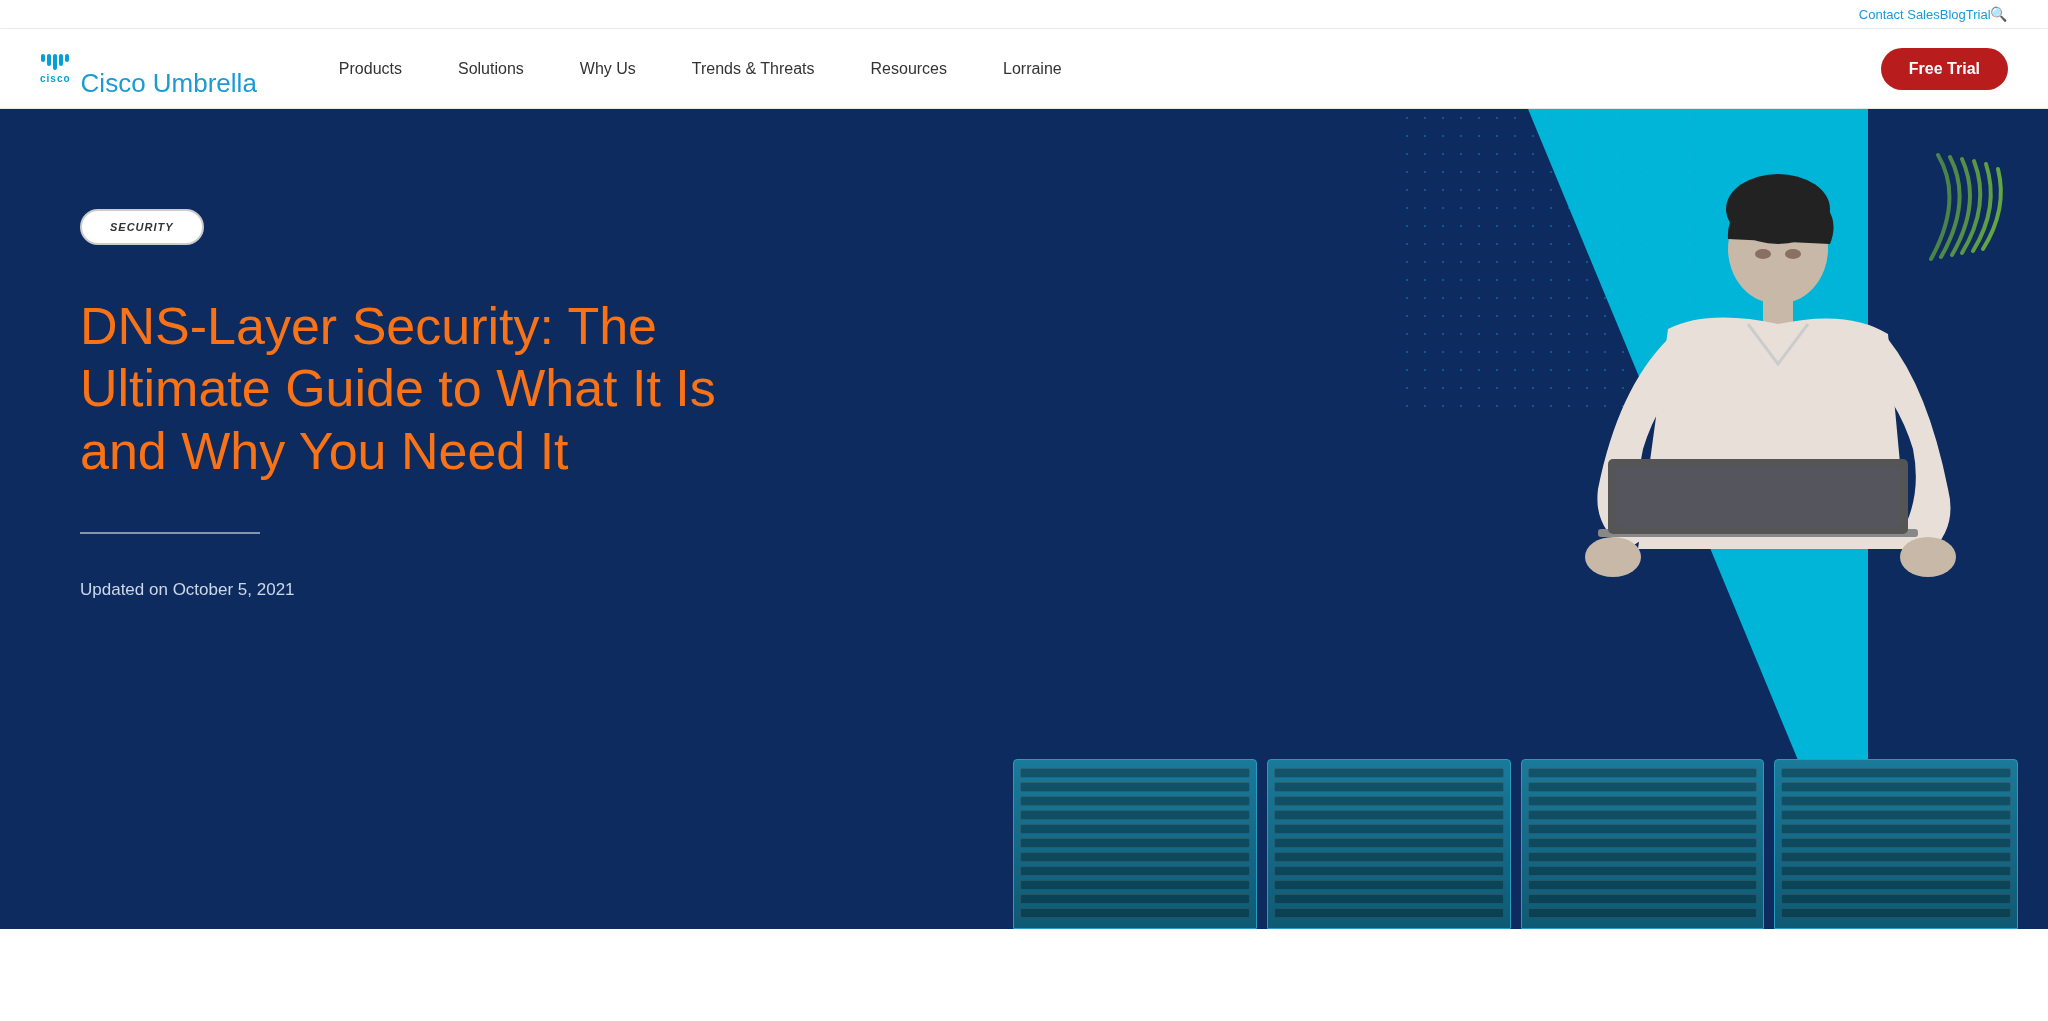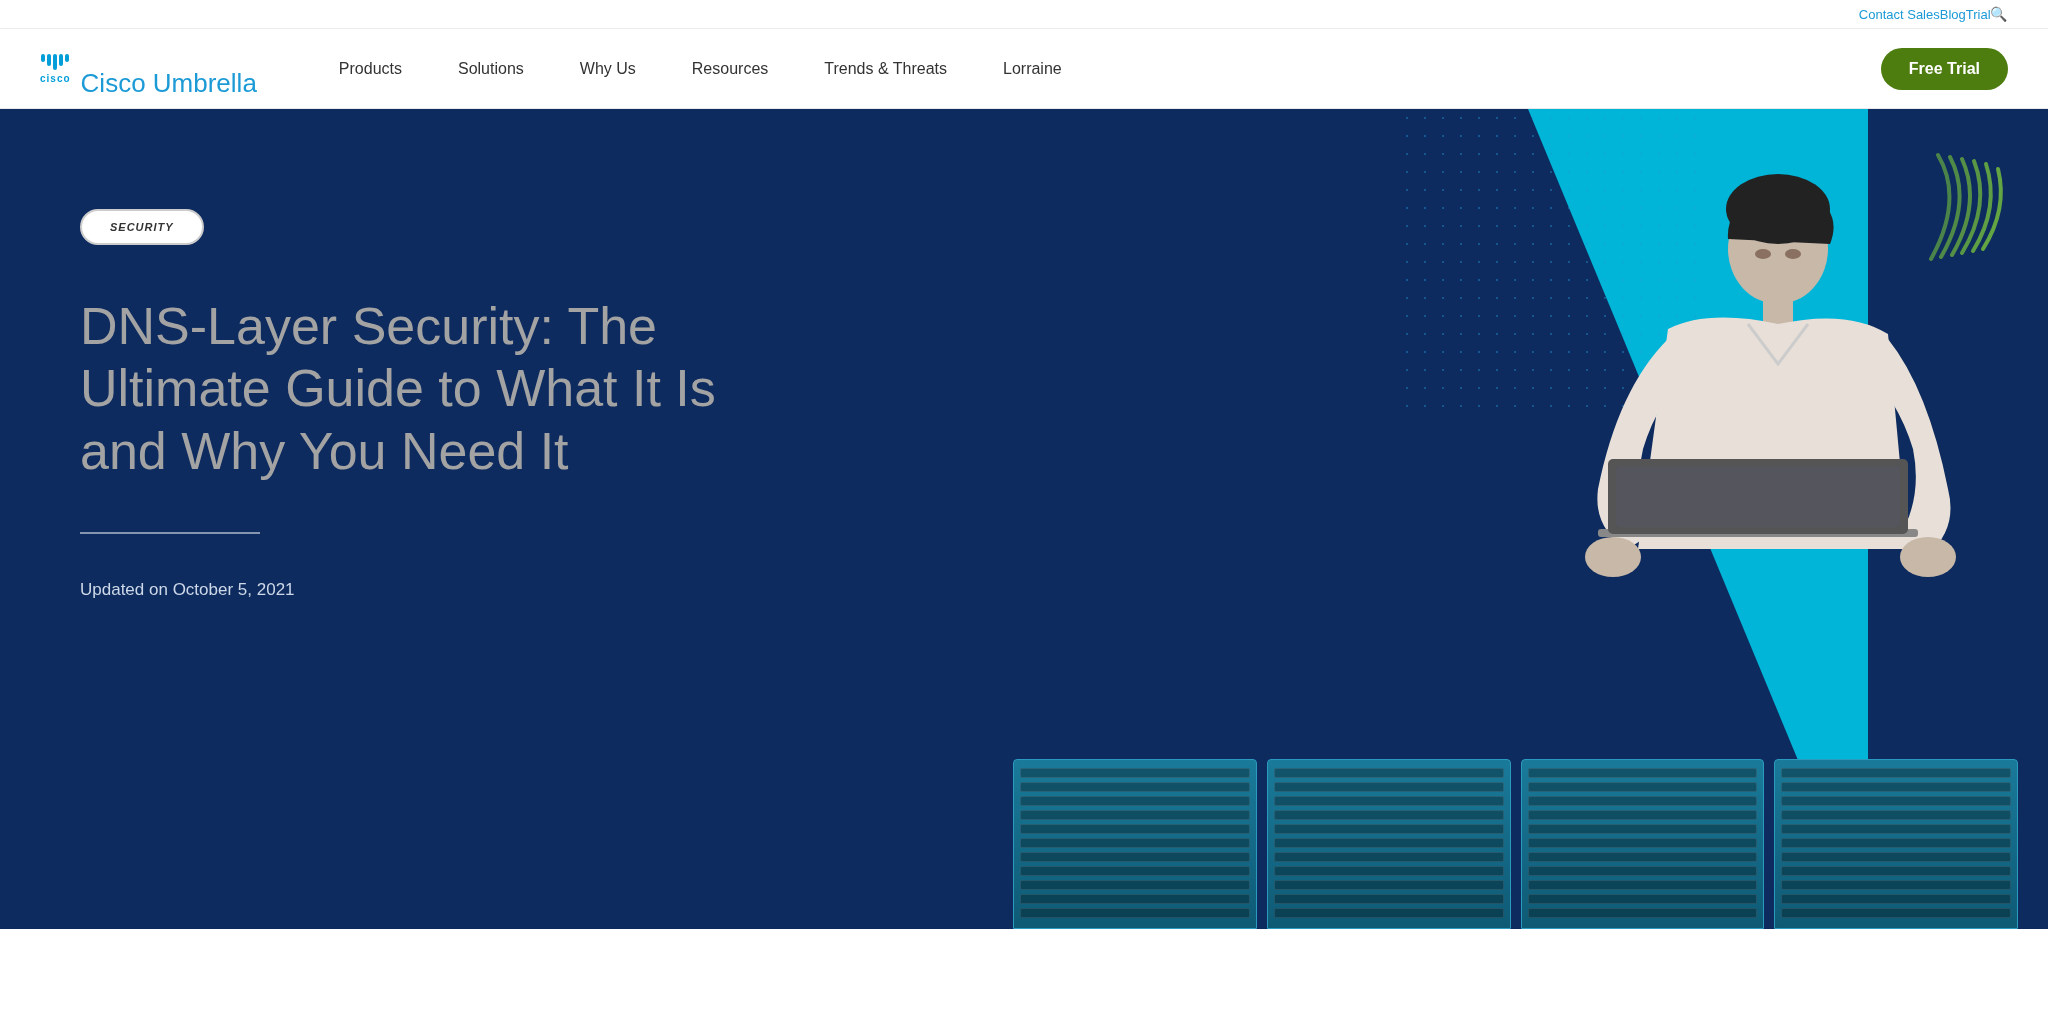--- a/index.html
+++ b/index.html
@@ -90,21 +90,21 @@
       padding: 0 22px;
       height: 80px;
       display: flex;
       align-items: center;
       cursor: pointer;
       white-space: nowrap;
       font-weight: 400;
     }
     .free-trial-btn {
       margin-left: auto;
-      background: #4d7c0f;
+      background: #b91c1c;
       color: #fff;
       border: none;
       border-radius: 30px;
       padding: 12px 28px;
       font-size: 16px;
       font-weight: bold;
       cursor: pointer;
       white-space: nowrap;
     }
 
@@ -132,21 +132,21 @@
       font-size: 11px;
       font-style: italic;
       font-weight: 600;
       color: #333;
       letter-spacing: 1px;
       margin-bottom: 50px;
       border: 2px solid #ccc;
     }
     .hero-title {
       font-size: 52px;
-      color: #a3a3a3;
+      color: #f97316;
       font-weight: 500;
       line-height: 1.2;
       margin-bottom: 50px;
     }
     .hero-divider {
       width: 180px;
       height: 1.5px;
       background: rgba(255,255,255,0.5);
       margin-bottom: 40px;
     }
@@ -256,22 +256,22 @@
       </div>
       <div class="cisco-wordmark">cisco</div>
     </div>
     <span class="brand-name">Cisco Umbrella</span>
   </a>
 
   <div class="nav-links">
     <a class="nav-link">Products</a>
     <a class="nav-link">Solutions</a>
     <a class="nav-link">Why Us</a>
+    <a class="nav-link">Trends &amp; Threats</a>
     <a class="nav-link">Resources</a>
-    <a class="nav-link">Trends &amp; Threats</a>
     <a class="nav-link">Lorraine</a>
   </div>
 
   <button class="free-trial-btn">Free Trial</button>
 </nav>
 
 <section class="hero">
   <div class="hero-content">
     <div class="security-badge">SECURITY</div>
     <h1 class="hero-title">DNS-Layer Security: The Ultimate Guide to What It Is and Why You Need It</h1>

